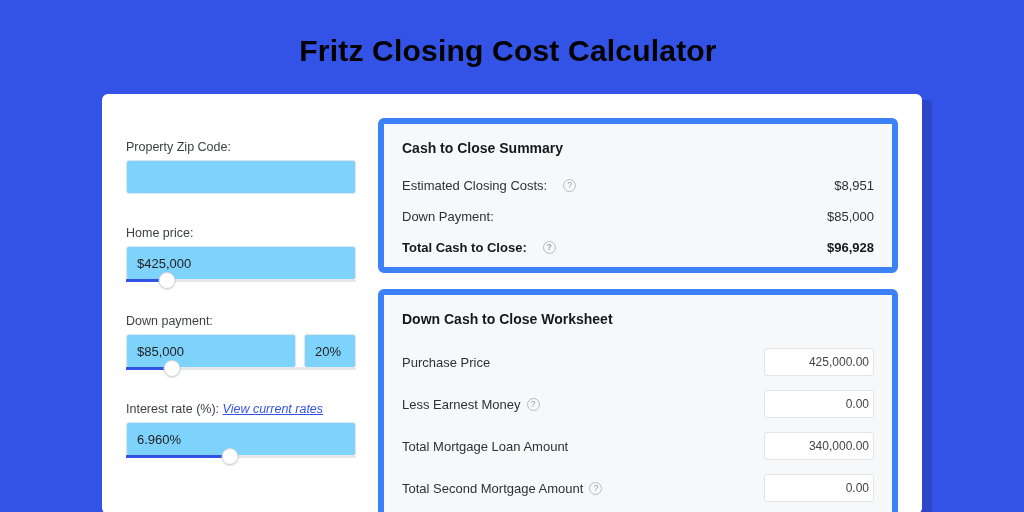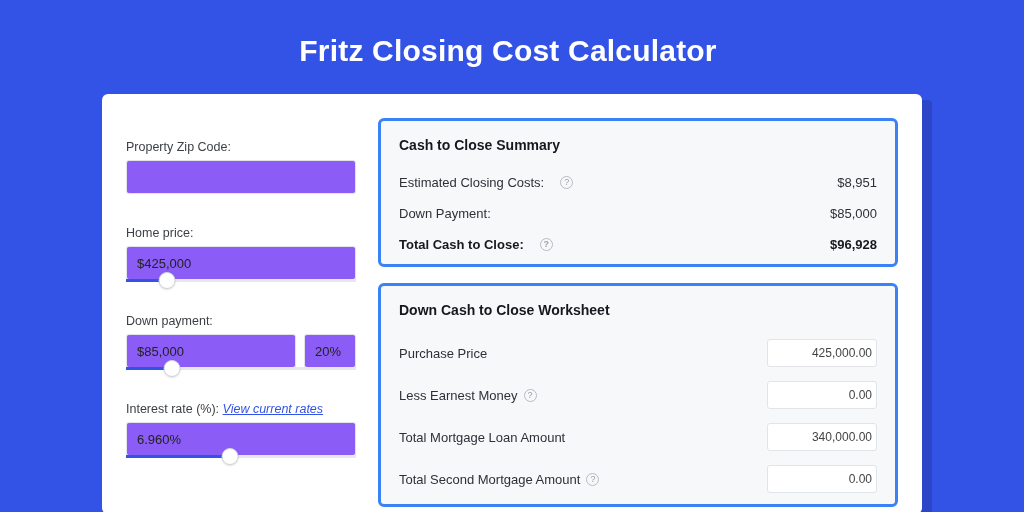--- a/index.html
+++ b/index.html
@@ -3,21 +3,21 @@
 <meta charset="utf-8">
 <style>
   * { box-sizing: border-box; margin: 0; padding: 0; }
   html, body { width: 1024px; height: 512px; overflow: hidden; }
   body {
     font-family: -apple-system, BlinkMacSystemFont, "Segoe UI", Helvetica, Arial, sans-serif;
     background: #3353e6;
   }
   .page-title {
     text-align: center;
-    color: #ffffff;
+    color: #000000;
     font-size: 30px;
     font-weight: 700;
     padding: 34px 8px 26px 0;
     letter-spacing: 0.2px;
   }
   .shadow-wrap {
     position: relative;
     width: 820px;
     margin: 0 auto;
   }
@@ -55,21 +55,21 @@
     color: #3b3f44;
     margin-bottom: 6px;
     display: block;
   }
   .group { margin-bottom: 32px; }
   .text-input {
     width: 100%;
     height: 34px;
     border: 1px solid #e1e4e8;
     border-radius: 3px;
-    background: #8b5cf6;
+    background: #7dd3fc;
     font-size: 13px;
     color: #222;
     padding: 13px 10px;
   }
   .slider-track {
     position: relative;
     width: 100%;
     height: 3px;
     background: #e6e8eb;
     margin-top: -1px;
@@ -89,21 +89,21 @@
     border: 1px solid #d0d4d9;
     box-shadow: 0 1px 2px rgba(0,0,0,0.12);
     transform: translateX(-50%);
   }
   .dp-row { display: flex; gap: 8px; }
   .dp-row .text-input:first-child { flex: 1; }
   .pct-input { width: 52px; }
   .link { color: #3353e6; font-size: 12.5px; font-style: italic; }
   .panel {
     background: #f7f8fa;
-    border: 3px solid #3b82f6;
+    border: 6px solid #3b82f6;
     border-radius: 6px;
     padding: 16px 18px 4px 18px;
   }
   .panel-title {
     font-size: 14px;
     font-weight: 700;
     color: #15181c;
     margin-bottom: 14px;
   }
   .row {

